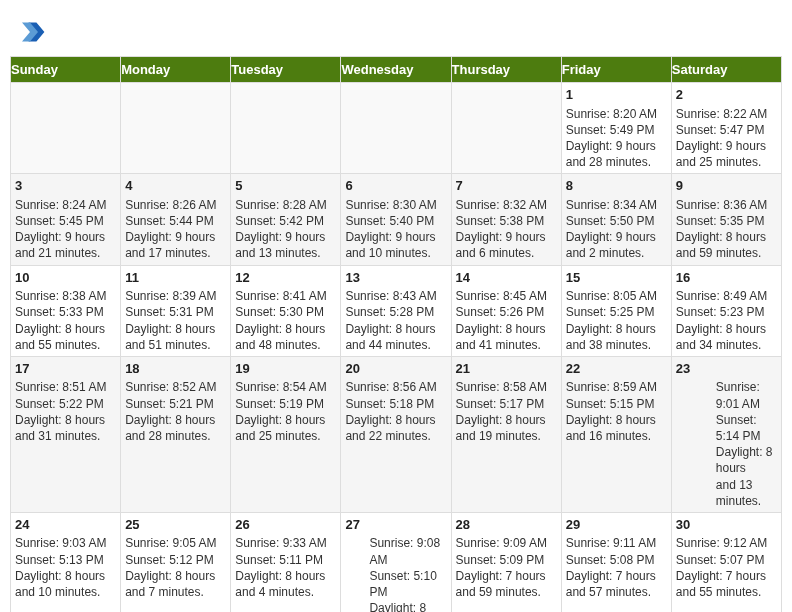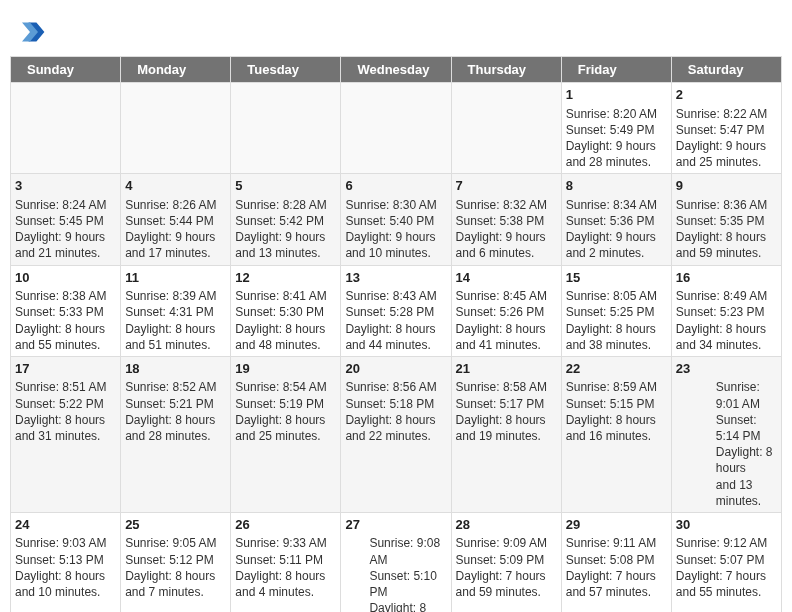--- a/index.html
+++ b/index.html
@@ -55,25 +55,25 @@
       font-size: 16px;
       color: #555;
       margin-top: 2px;
     }
     .calendar {
       width: 100%;
       border-collapse: collapse;
       table-layout: fixed;
     }
     .calendar th {
-      background-color: #737373;
+      background-color: #4d7c0f;
       color: #fff;
       font-size: 13px;
       font-weight: bold;
-      padding: 5px 16px;
+      padding: 5px 0;
       text-align: left;
       border: 1px solid #ddd;
     }
     .calendar td {
       vertical-align: top;
       border: 1px solid #ddd;
       padding: 3px 4px;
       font-size: 10px;
       line-height: 1.35;
       height: 80px;
@@ -186,21 +186,21 @@
         <td>
           <div class="day-number">7</div>
           <div class="day-info" style="white-space: pre-line;">Sunrise: 8:32 AM
 Sunset: 5:38 PM
 Daylight: 9 hours
 and 6 minutes.</div>
         </td>
         <td>
           <div class="day-number">8</div>
           <div class="day-info" style="white-space: pre-line;">Sunrise: 8:34 AM
-Sunset: 5:36 PM
+Sunset: 5:50 PM
 Daylight: 9 hours
 and 2 minutes.</div>
         </td>
         <td>
           <div class="day-number">9</div>
           <div class="day-info" style="white-space: pre-line;">Sunrise: 8:36 AM
 Sunset: 5:35 PM
 Daylight: 8 hours
 and 59 minutes.</div>
         </td>
@@ -209,21 +209,21 @@
         <td>
           <div class="day-number">10</div>
           <div class="day-info" style="white-space: pre-line;">Sunrise: 8:38 AM
 Sunset: 5:33 PM
 Daylight: 8 hours
 and 55 minutes.</div>
         </td>
         <td>
           <div class="day-number">11</div>
           <div class="day-info" style="white-space: pre-line;">Sunrise: 8:39 AM
-Sunset: 4:31 PM
+Sunset: 5:31 PM
 Daylight: 8 hours
 and 51 minutes.</div>
         </td>
         <td>
           <div class="day-number">12</div>
           <div class="day-info" style="white-space: pre-line;">Sunrise: 8:41 AM
 Sunset: 5:30 PM
 Daylight: 8 hours
 and 48 minutes.</div>
         </td>

